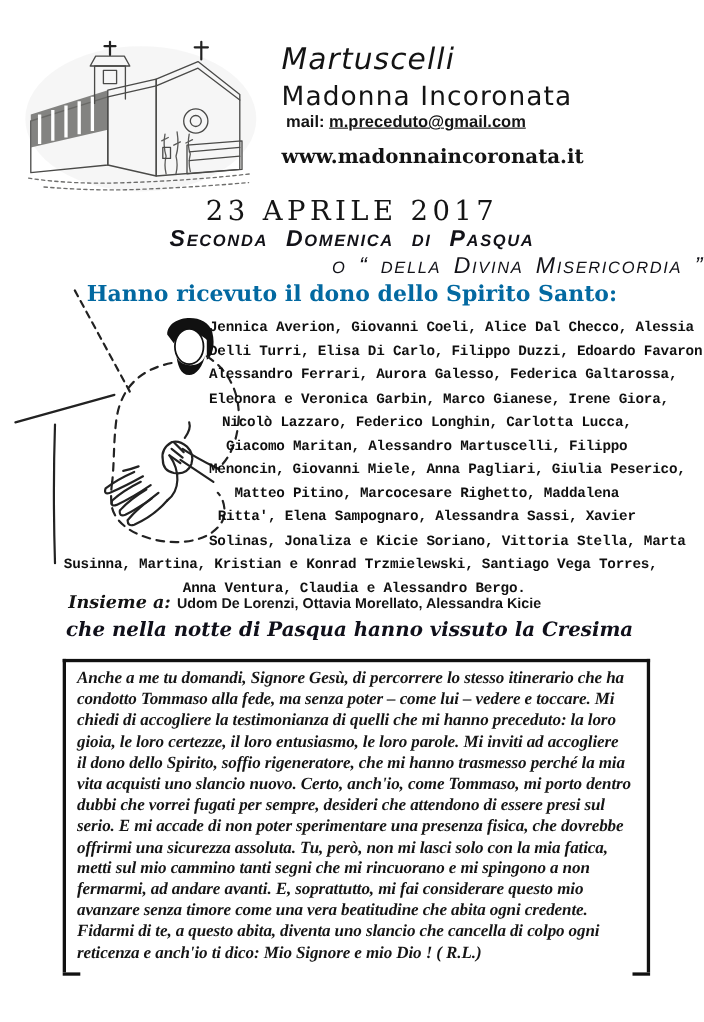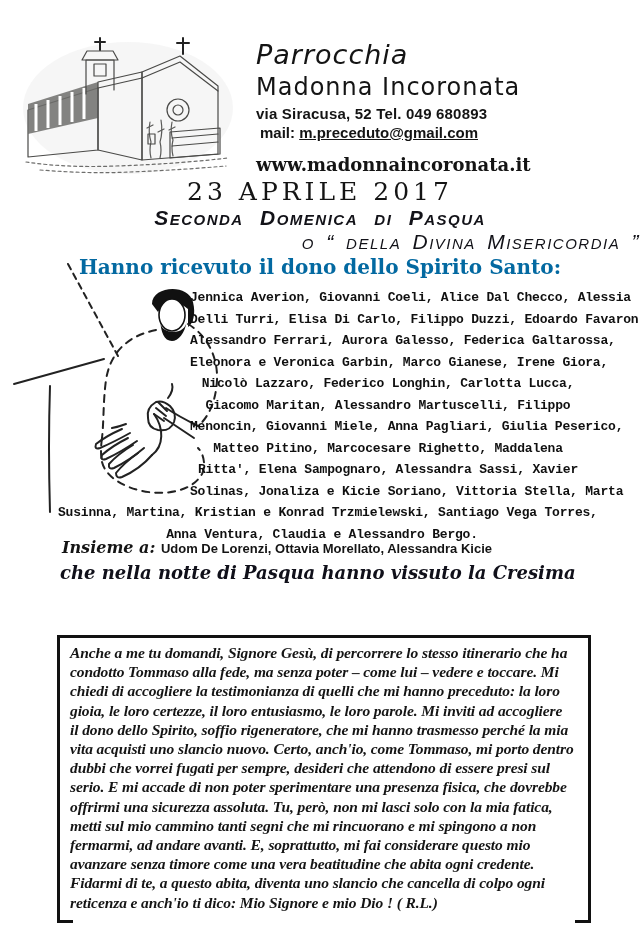--- a/index.html
+++ b/index.html
@@ -24,21 +24,21 @@
   
   .figure{position:absolute;left:6px;top:262px;width:220px;height:252px;}
   .names{position:absolute;left:58px;top:287px;width:528px;font-weight:bold;font-size:13px;letter-spacing:-.2px;color:#101010;}
   .names .wrapped{margin-left:132px;}
   .names div{text-align:center;line-height:21.5px;white-space:nowrap;font-family:Liberation Mono, monospace;}
   .insieme{position:absolute;left:62px;top:538px;width:540px;font-size:13px;font-weight:bold;white-space:nowrap;}
   .insieme .lbl{font-family:"DejaVu Serif",serif;font-style:italic;font-weight:bold;font-size:16px;}
   .script-footer{position:absolute;left:60px;top:562px;width:560px;font-family:"DejaVu Serif",serif;font-style:italic;font-weight:bold;font-size:18px;color:#10101a;}
 
   
-  .prayer{position:absolute;left:57px;top:599px;width:534px;border:3px solid #111;border-bottom:none;padding:5px 10px 8px 10px;box-sizing:border-box;margin-top:36px;}
+  .prayer{position:absolute;left:57px;top:599px;width:534px;border:3px solid #111;border-bottom:none;padding:5px 10px 8px 10px;box-sizing:border-box;}
   .prayer .stub{position:absolute;bottom:-3px;width:16px;height:3px;background:#111;}
   .prayer .stub.l{left:-3px;} .prayer .stub.r{right:-3px;}
   .prayer div{font-family:"Liberation Serif",serif;font-style:italic;font-weight:bold;font-size:15.5px;line-height:19.2px;letter-spacing:-.1px;color:#151515;white-space:nowrap;}
 
   svg .sk{stroke:#4a4a48;fill:none;stroke-width:1.2;stroke-linecap:round;stroke-linejoin:round;}
   svg .dk{stroke:#222;fill:none;stroke-width:2;stroke-linecap:round;stroke-linejoin:round;}
 </style>
 </head>
 <body>
 
@@ -85,23 +85,22 @@
     </g>
 
     <g class="sk" stroke-dasharray="3,3" opacity="0.8">
       <path d="M6,132 q40,6 90,4 q60,-2 112,-8"></path>
       <path d="M20,140 q50,4 90,2 q50,-2 96,-6"></path>
     </g>
   </svg>
 </div>
 
 <div class="hdr">
-  <div class="hdr-parrocchia">Parrocchia</div>
+  <div class="hdr-parrocchia">Martuscelli</div>
   <div class="hdr-madonna">Madonna Incoronata</div>
-  <div class="hdr-addr">via Siracusa, 52  Tel. 049 680893</div>
   <div class="hdr-mail"><span>mail: </span><a href="#">m.preceduto@gmail.com</a></div>
   <div class="hdr-www">www.madonnaincoronata.it</div>
 </div>
 
 <div class="date-line">23 APRILE 2017</div>
 <div class="title1">Seconda Domenica di Pasqua</div>
 <div class="title2">o “ della Divina Misericordia ”</div>
 <div class="intro-script">Hanno ricevuto il dono dello Spirito Santo:</div>
 
 <div class="figure">

